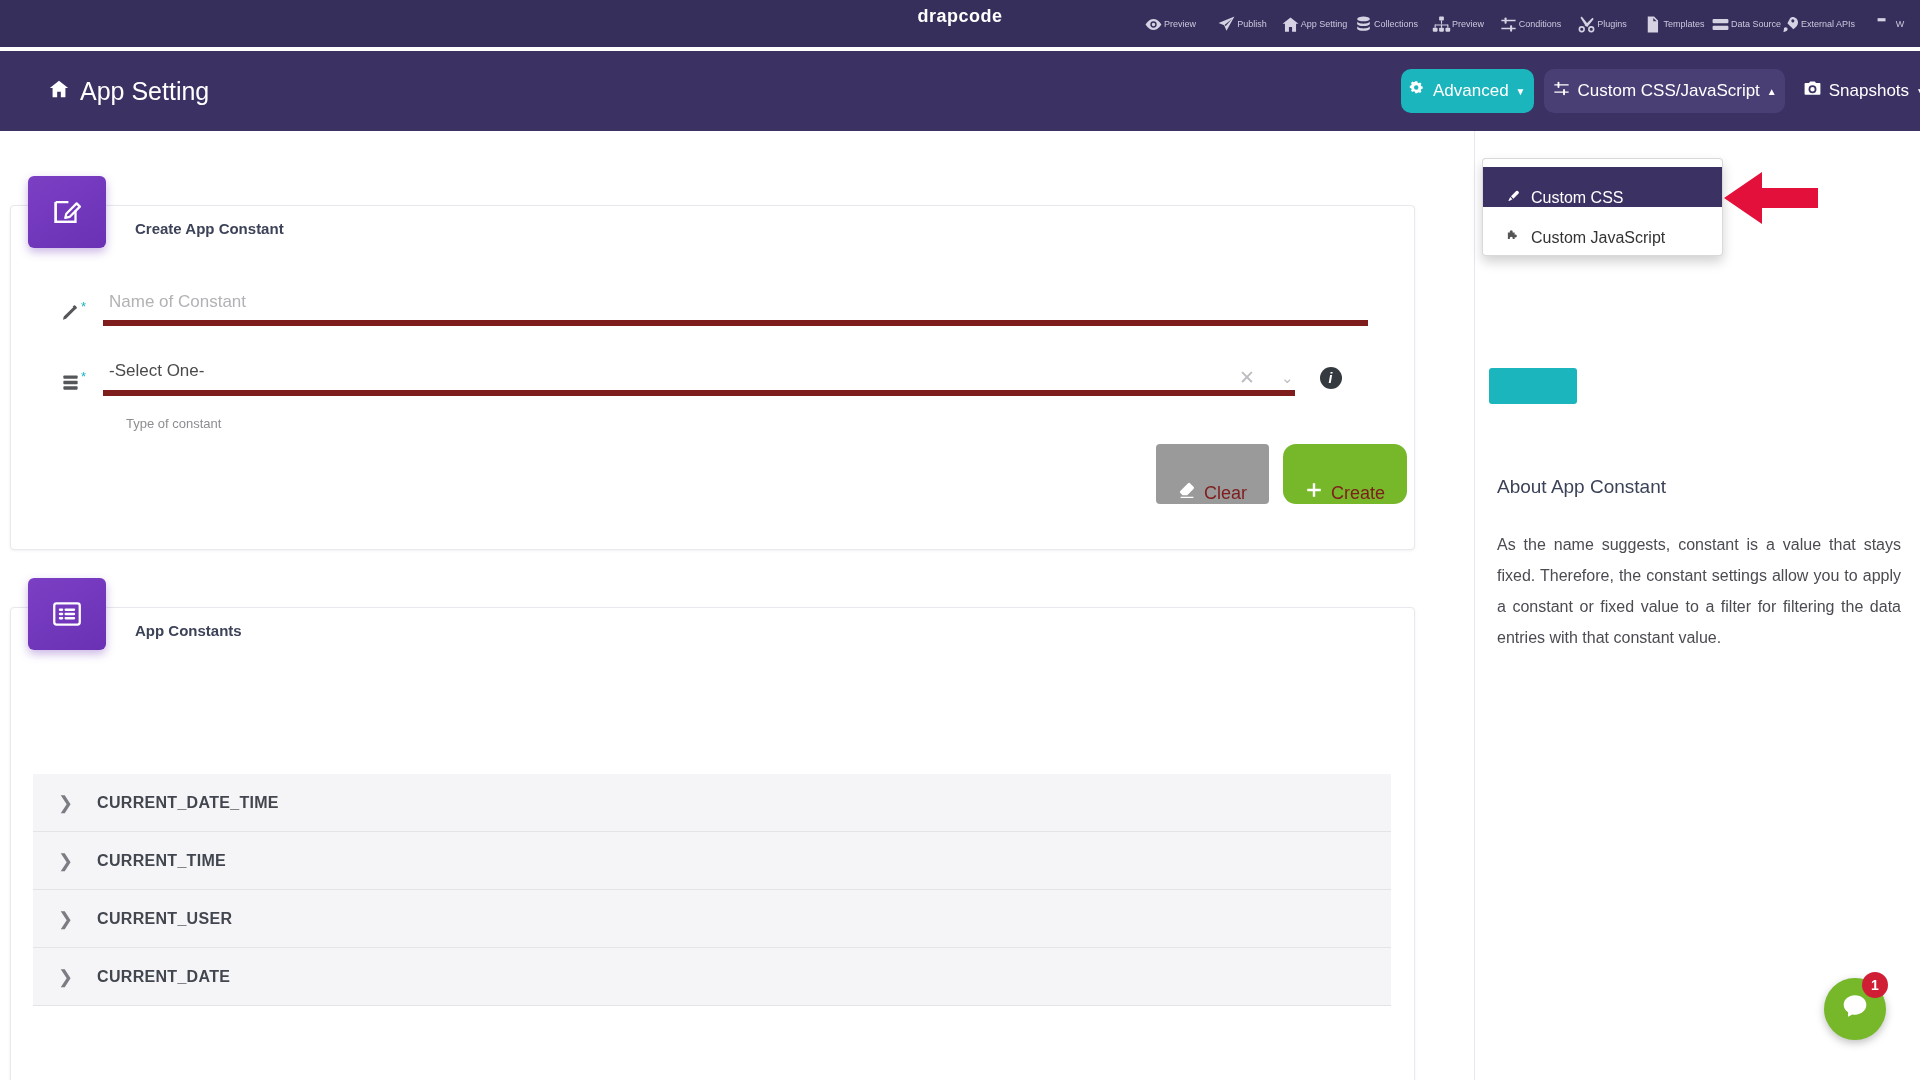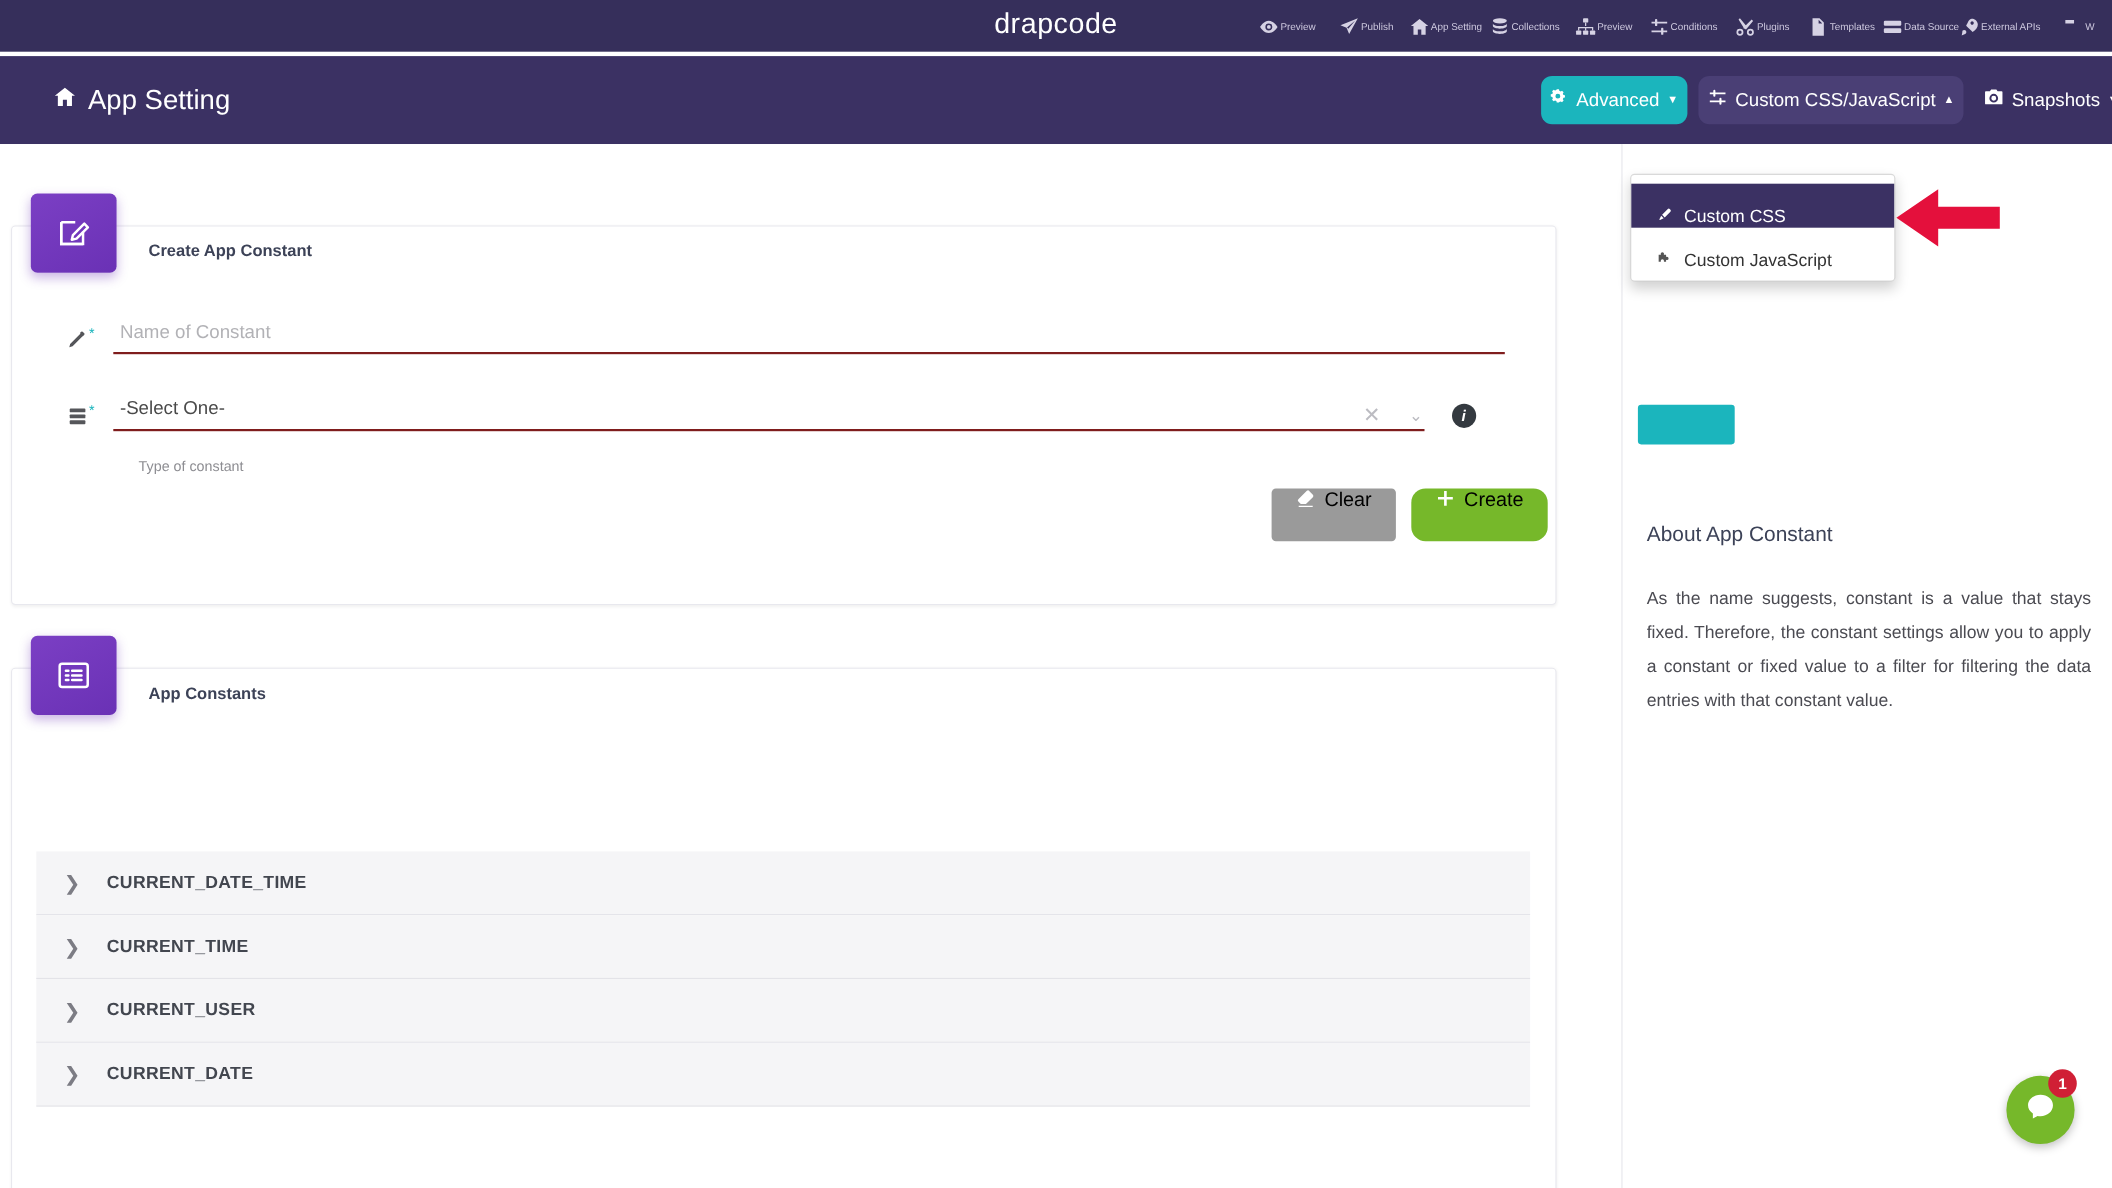--- a/index.html
+++ b/index.html
@@ -14,22 +14,22 @@
   #topnav {
     position: absolute; left: 0; top: 0;
     width: 1920px; height: 47px;
     background: #362f5b;
     display: flex; align-items: center;
   }
   #brand {
     position: absolute; left: 50%; top: 6px;
     transform: translateX(-50%);
     color: #ffffff;
-    font-size: 26px;
-    font-weight: normal;
+    font-size: 18px;
+    font-weight: bold;
     letter-spacing: 0.5px;
   }
   #nav-icons {
     position: absolute; right: -6px; top: 0;
     height: 47px;
     display: flex; align-items: flex-start;
   }
   .nav-item {
     width: 72px; height: 47px;
     display: flex; 
@@ -146,21 +146,21 @@
 
   
   .frow { position: absolute; display: flex; align-items: flex-end; }
   .frow .fico {
     width: 42px; color: #55565a; font-size: 19px;
     display: flex; align-items: center; position: relative;
     padding-bottom: 4px;
   }
   .req-star { color: #1bb5bd; font-size: 13px; position: relative; top: -6px; left: 1px; }
   .fline {
-    border: none; border-bottom: 2px solid #7f1d1d;
+    border: none; border-bottom: 6px solid #7f1d1d;
     background: transparent; outline: none;
     font-size: 17px; color: #4a4a4a;
     font-family: "Liberation Sans", sans-serif;
     padding: 0 0 8px 6px;
   }
   .fline::placeholder { color: #b2b2b6; }
   .helper {
     position: absolute; font-size: 13px; color: #8d8d92;
   }
   .sel-ctrls {
@@ -171,24 +171,24 @@
   .sel-v { font-size: 15px; cursor: pointer; }
   .info-dot {
     width: 22px; height: 22px; border-radius: 50%;
     background: #343a40; color: #ffffff;
     font-size: 14px; font-weight: bold; font-style: italic;
     display: flex; align-items: center; justify-content: center;
   }
 
   .fbtns { position: absolute; display: flex; gap: 14px; }
   .fbtn {
-    height: 48px; padding: 0 22px;
+    height: 60px; padding: 0 22px;
     border: none; border-radius: 4px; cursor: pointer;
-    color: #000000; font-size: 18px;
-    display: flex; align-items: flex-start; gap: 8px;
+    color: #7f1d1d; font-size: 18px;
+    display: flex; align-items: flex-end; gap: 8px;
     font-family: "Liberation Sans", sans-serif;
   }
   .btn-clear  { background: #9a9a9a; }
   .btn-create { background: #76b82a; border-radius: 13px; }
 
   
   .acc-wrap { position: absolute; left: 22px; top: 166px; width: 1358px; }
   .acc-row {
     height: 58px;
     background: #f5f5f7;

